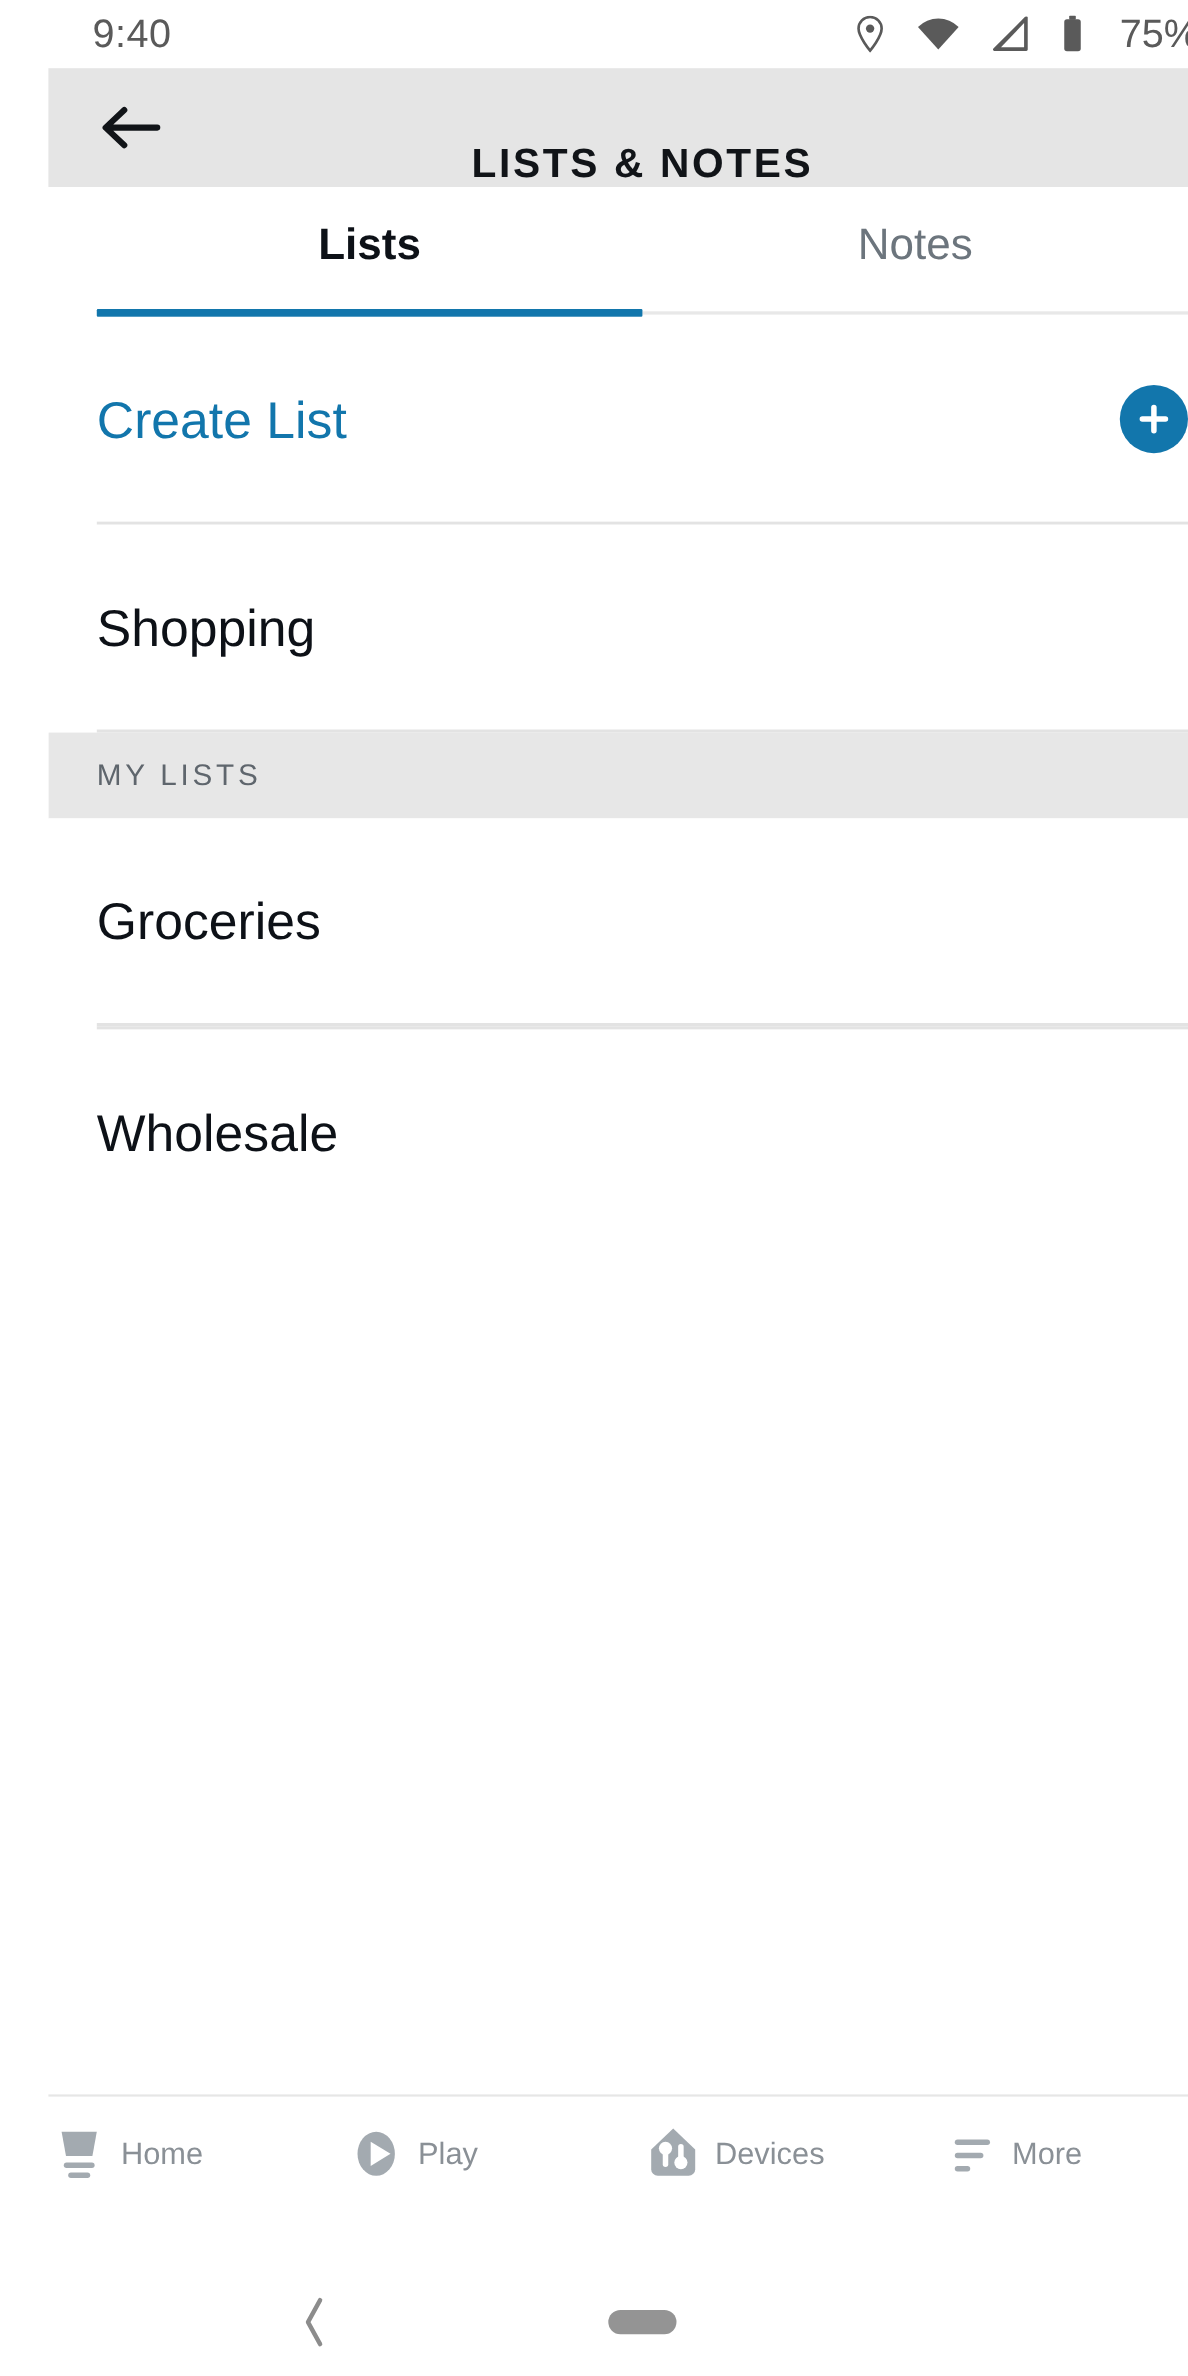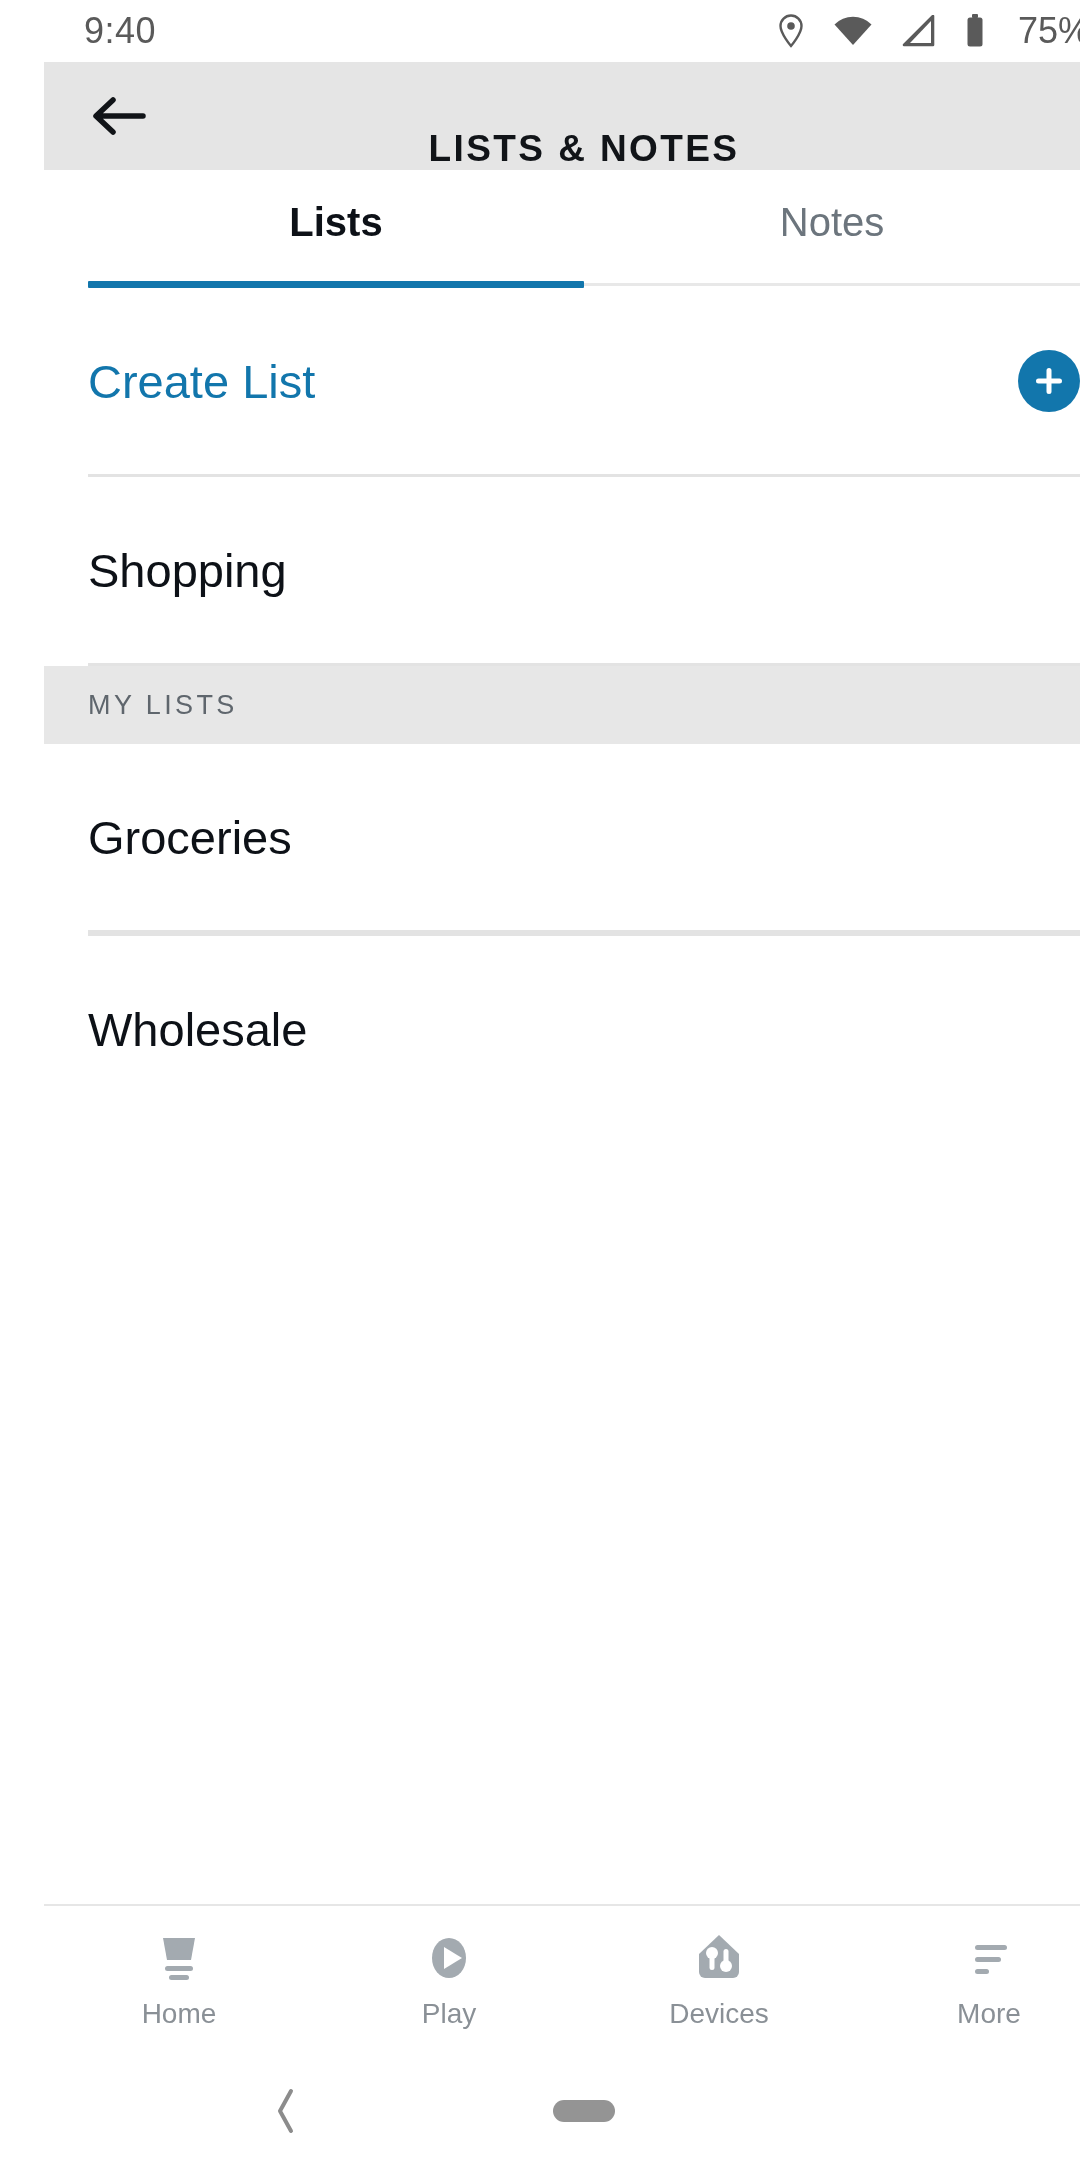--- a/index.html
+++ b/index.html
@@ -195,21 +195,21 @@
     height: 158px;
     border-top: 2px solid #e6e6e6;
     display: flex;
     align-items: flex-start;
     background: #ffffff;
     padding-top: 22px;
   }
   .nav-item {
     flex: 1 1 0;
     display: flex;
-    flex-direction: column;
+    flex-direction: row;
     align-items: center;
     gap: 10px;
     cursor: pointer;
   }
   .nav-icon {
     height: 60px;
     display: flex;
     align-items: center;
     justify-content: center;
   }

